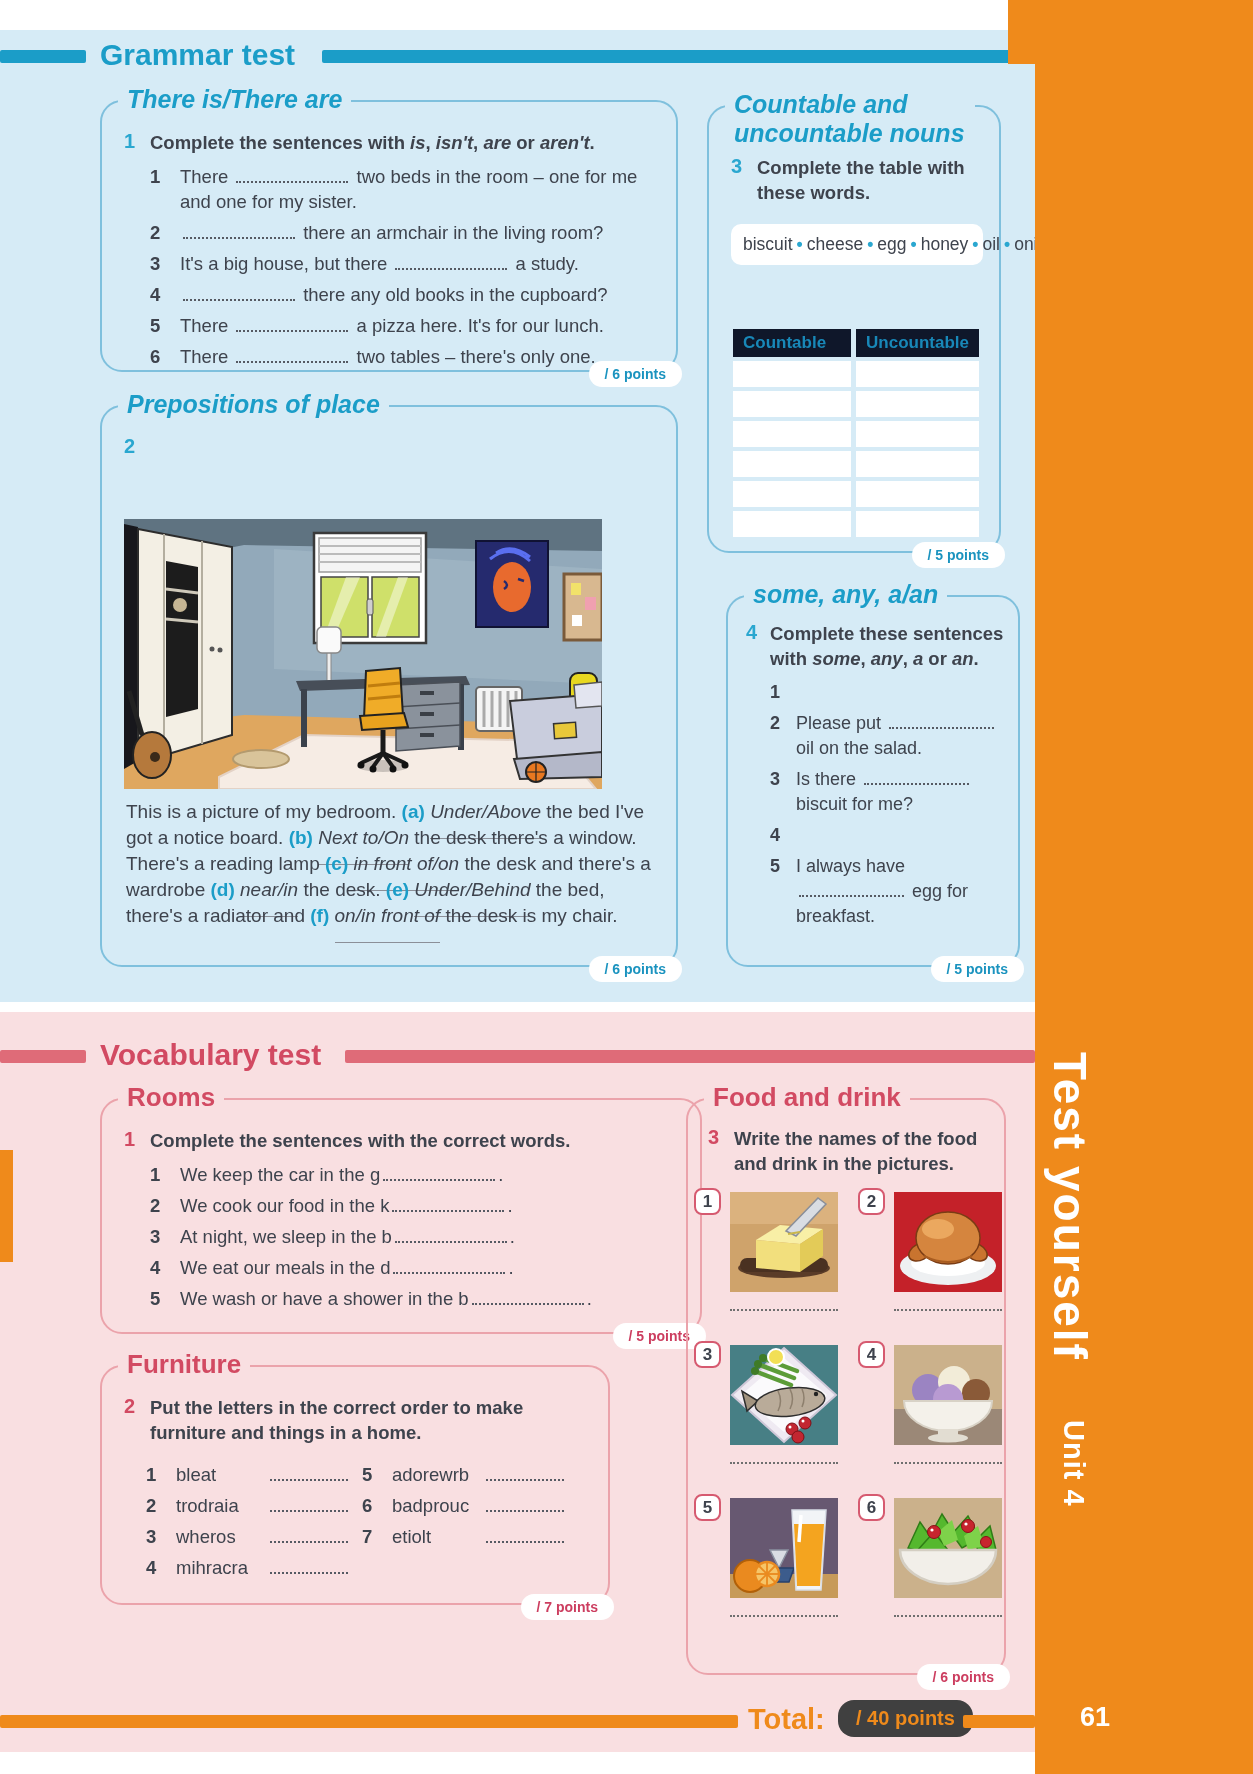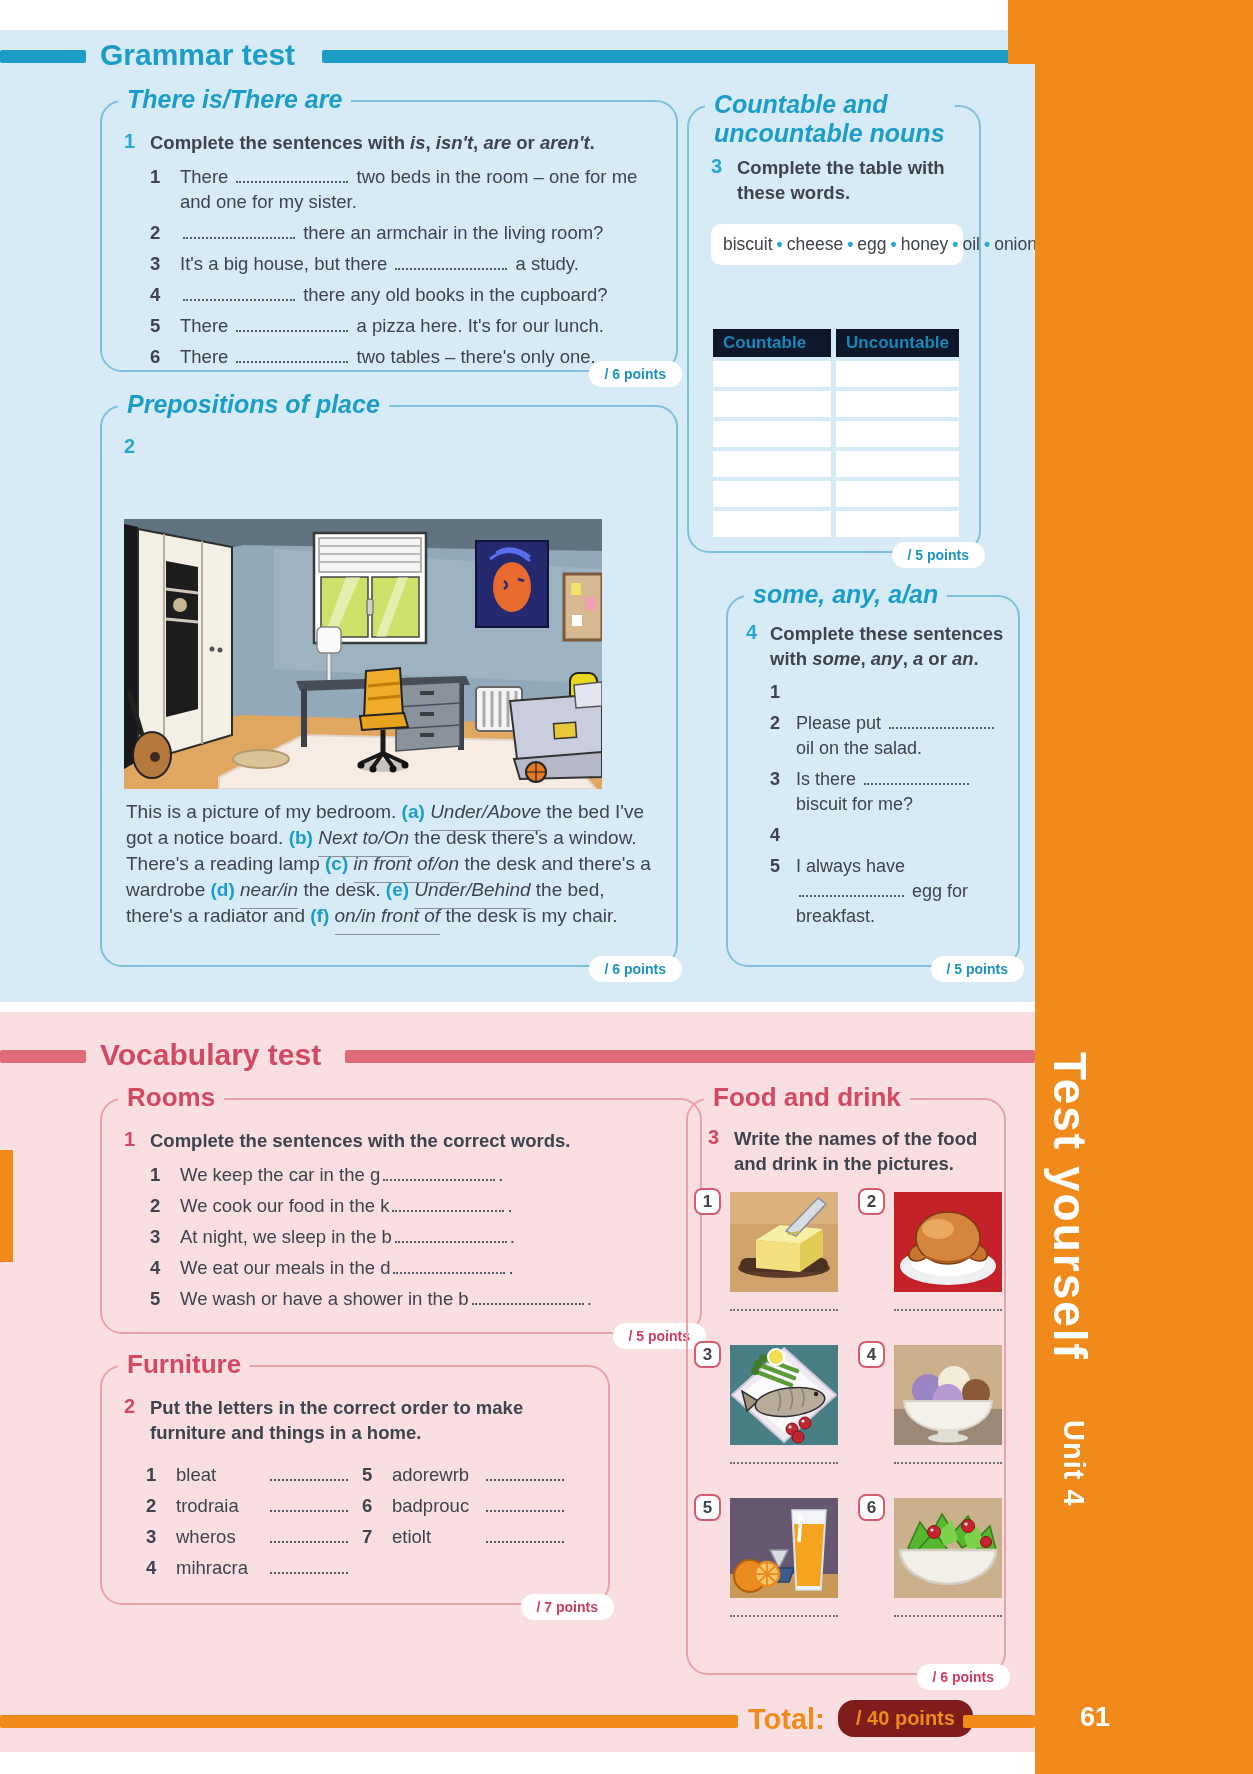--- a/index.html
+++ b/index.html
@@ -50,21 +50,21 @@
   .narrow{max-width:430px;}
 
   .item{display:flex;margin-bottom:6px;font-size:18.5px;line-height:25px;}
   .item-n{flex:none;width:30px;font-weight:700;}
   .item-t{flex:1;min-width:0;}
 
   .si{font-style:italic;}
   .sb{font-weight:700;}
   .sc{font-weight:700;}
   .grammar .sc{color:var(--teal);}
-  .su{border-bottom:1.5px solid #8b8f98;padding-bottom:8px;}
+  .su{border-bottom:1.5px solid #8b8f98;padding-bottom:16px;}
   .blank{display:inline-block;width:114px;height:0.85em;border-bottom:2px dotted #565a63;margin:0 3px;}
 
   
   .bedroom{position:absolute;left:22px;top:112px;width:478px;height:270px;}
   .preps-text{position:absolute;left:24px;top:392px;width:530px;font-size:19px;line-height:26px;}
 
   
   .word-box{position:absolute;left:22px;top:117px;width:252px;background:#fff;border-radius:10px;padding:9px 12px;font-size:17.5px;line-height:23px;}
   .dot-sep{color:var(--teal-num);font-weight:700;padding:0 4px;}
   .cn-table{position:absolute;left:24px;top:222px;width:246px;display:grid;grid-template-columns:1fr 1fr;column-gap:5px;row-gap:4px;}
@@ -87,21 +87,21 @@
   .answer-line{margin-top:17px;width:108px;border-bottom:2px dotted #6f6f6f;height:1px;}
   .fc1{left:42px;top:92px;}  .fc2{left:206px;top:92px;}
   .fc3{left:42px;top:245px;} .fc4{left:206px;top:245px;}
   .fc5{left:42px;top:398px;} .fc6{left:206px;top:398px;}
 
   
   .total-bar{position:absolute;height:13px;background:var(--orange);border-radius:2px;}
   .tb-left{left:0;top:703px;width:738px;}
   .tb-right{left:963px;top:703px;width:72px;}
   .total-label{position:absolute;left:748px;top:691px;font-size:29px;font-weight:700;color:var(--orange);}
-  .total-pill{position:absolute;left:838px;top:688px;background:#7f1d1d;border-radius:16px;padding:7px 18px;font-size:20px;font-weight:700;color:var(--orange);}
+  .total-pill{position:absolute;left:838px;top:688px;background:#404040;border-radius:16px;padding:7px 18px;font-size:20px;font-weight:700;color:var(--orange);}
 </style>
 </head>
 <body>
 
 <div class="page">
 
   <section class="grammar">
     <span class="sec-bar g-bar-left"></span>
     <h1 class="sec-title">Grammar test</h1>
     <span class="sec-bar g-bar-right"></span>
@@ -240,21 +240,21 @@
         <polygon points="450,166 478,163 478,187 452,189" fill="#e3e5f0" stroke="#555" stroke-width="1.5"></polygon>
         <rect x="430" y="204" width="22" height="15" fill="#e8c83a" stroke="#333" stroke-width="1.5" transform="rotate(-4 441 211)"></rect>
         <circle cx="412" cy="253" r="10" fill="#e87820" stroke="#222" stroke-width="2"></circle>
         <path d="M402,253 h20 M412,243 v20" stroke="#222" stroke-width="1.2" fill="none"></path>
       </svg>
 
       <p class="preps-text"><span>This is a picture of my bedroom. </span><span class="sc">(a)</span><span> </span><span class="si su">Under/Above</span><span> the bed I've got a notice board. </span><span class="sc">(b)</span><span> </span><span class="si su">Next to/On</span><span> the desk there's a window. There's a reading lamp </span><span class="sc">(c)</span><span> </span><span class="si su">in front of/on</span><span> the desk and there's a wardrobe </span><span class="sc">(d)</span><span> </span><span class="si su">near/in</span><span> the desk. </span><span class="sc">(e)</span><span> </span><span class="si su">Under/Behind</span><span> the bed, there's a radiator and </span><span class="sc">(f)</span><span> </span><span class="si su">on/in front of</span><span> the desk is my chair.</span></p>
       <div class="points">/ 6 points</div>
     </div>
 
-    <div class="box" style="left:687px;top:75px;width:294px;height:448px;">
+    <div class="box" style="left:707px;top:75px;width:294px;height:448px;">
       <div class="box-title" style="width:250px;">Countable and uncountable nouns</div>
       <div class="exercise" style="padding-top:48px;">
         <span class="ex-num">3</span>
         <div class="ex-content">
           <p class="instruction"><span class="sb">Complete the table with these words.</span></p>
         </div>
       </div>
       <div class="word-box"><span>biscuit</span><span class="dot-sep">•</span><span>cheese</span><span class="dot-sep">•</span><span>egg</span><span class="dot-sep">•</span><span>honey</span><span class="dot-sep">•</span><span>oil</span><span class="dot-sep">•</span><span>onion</span><span class="dot-sep">•</span><span>salt</span><span class="dot-sep">•</span><span>strawberry</span><span class="dot-sep">•</span><span>tomato</span></div>
       <div class="cn-table">
         <div class="cn-head">Countable</div>

